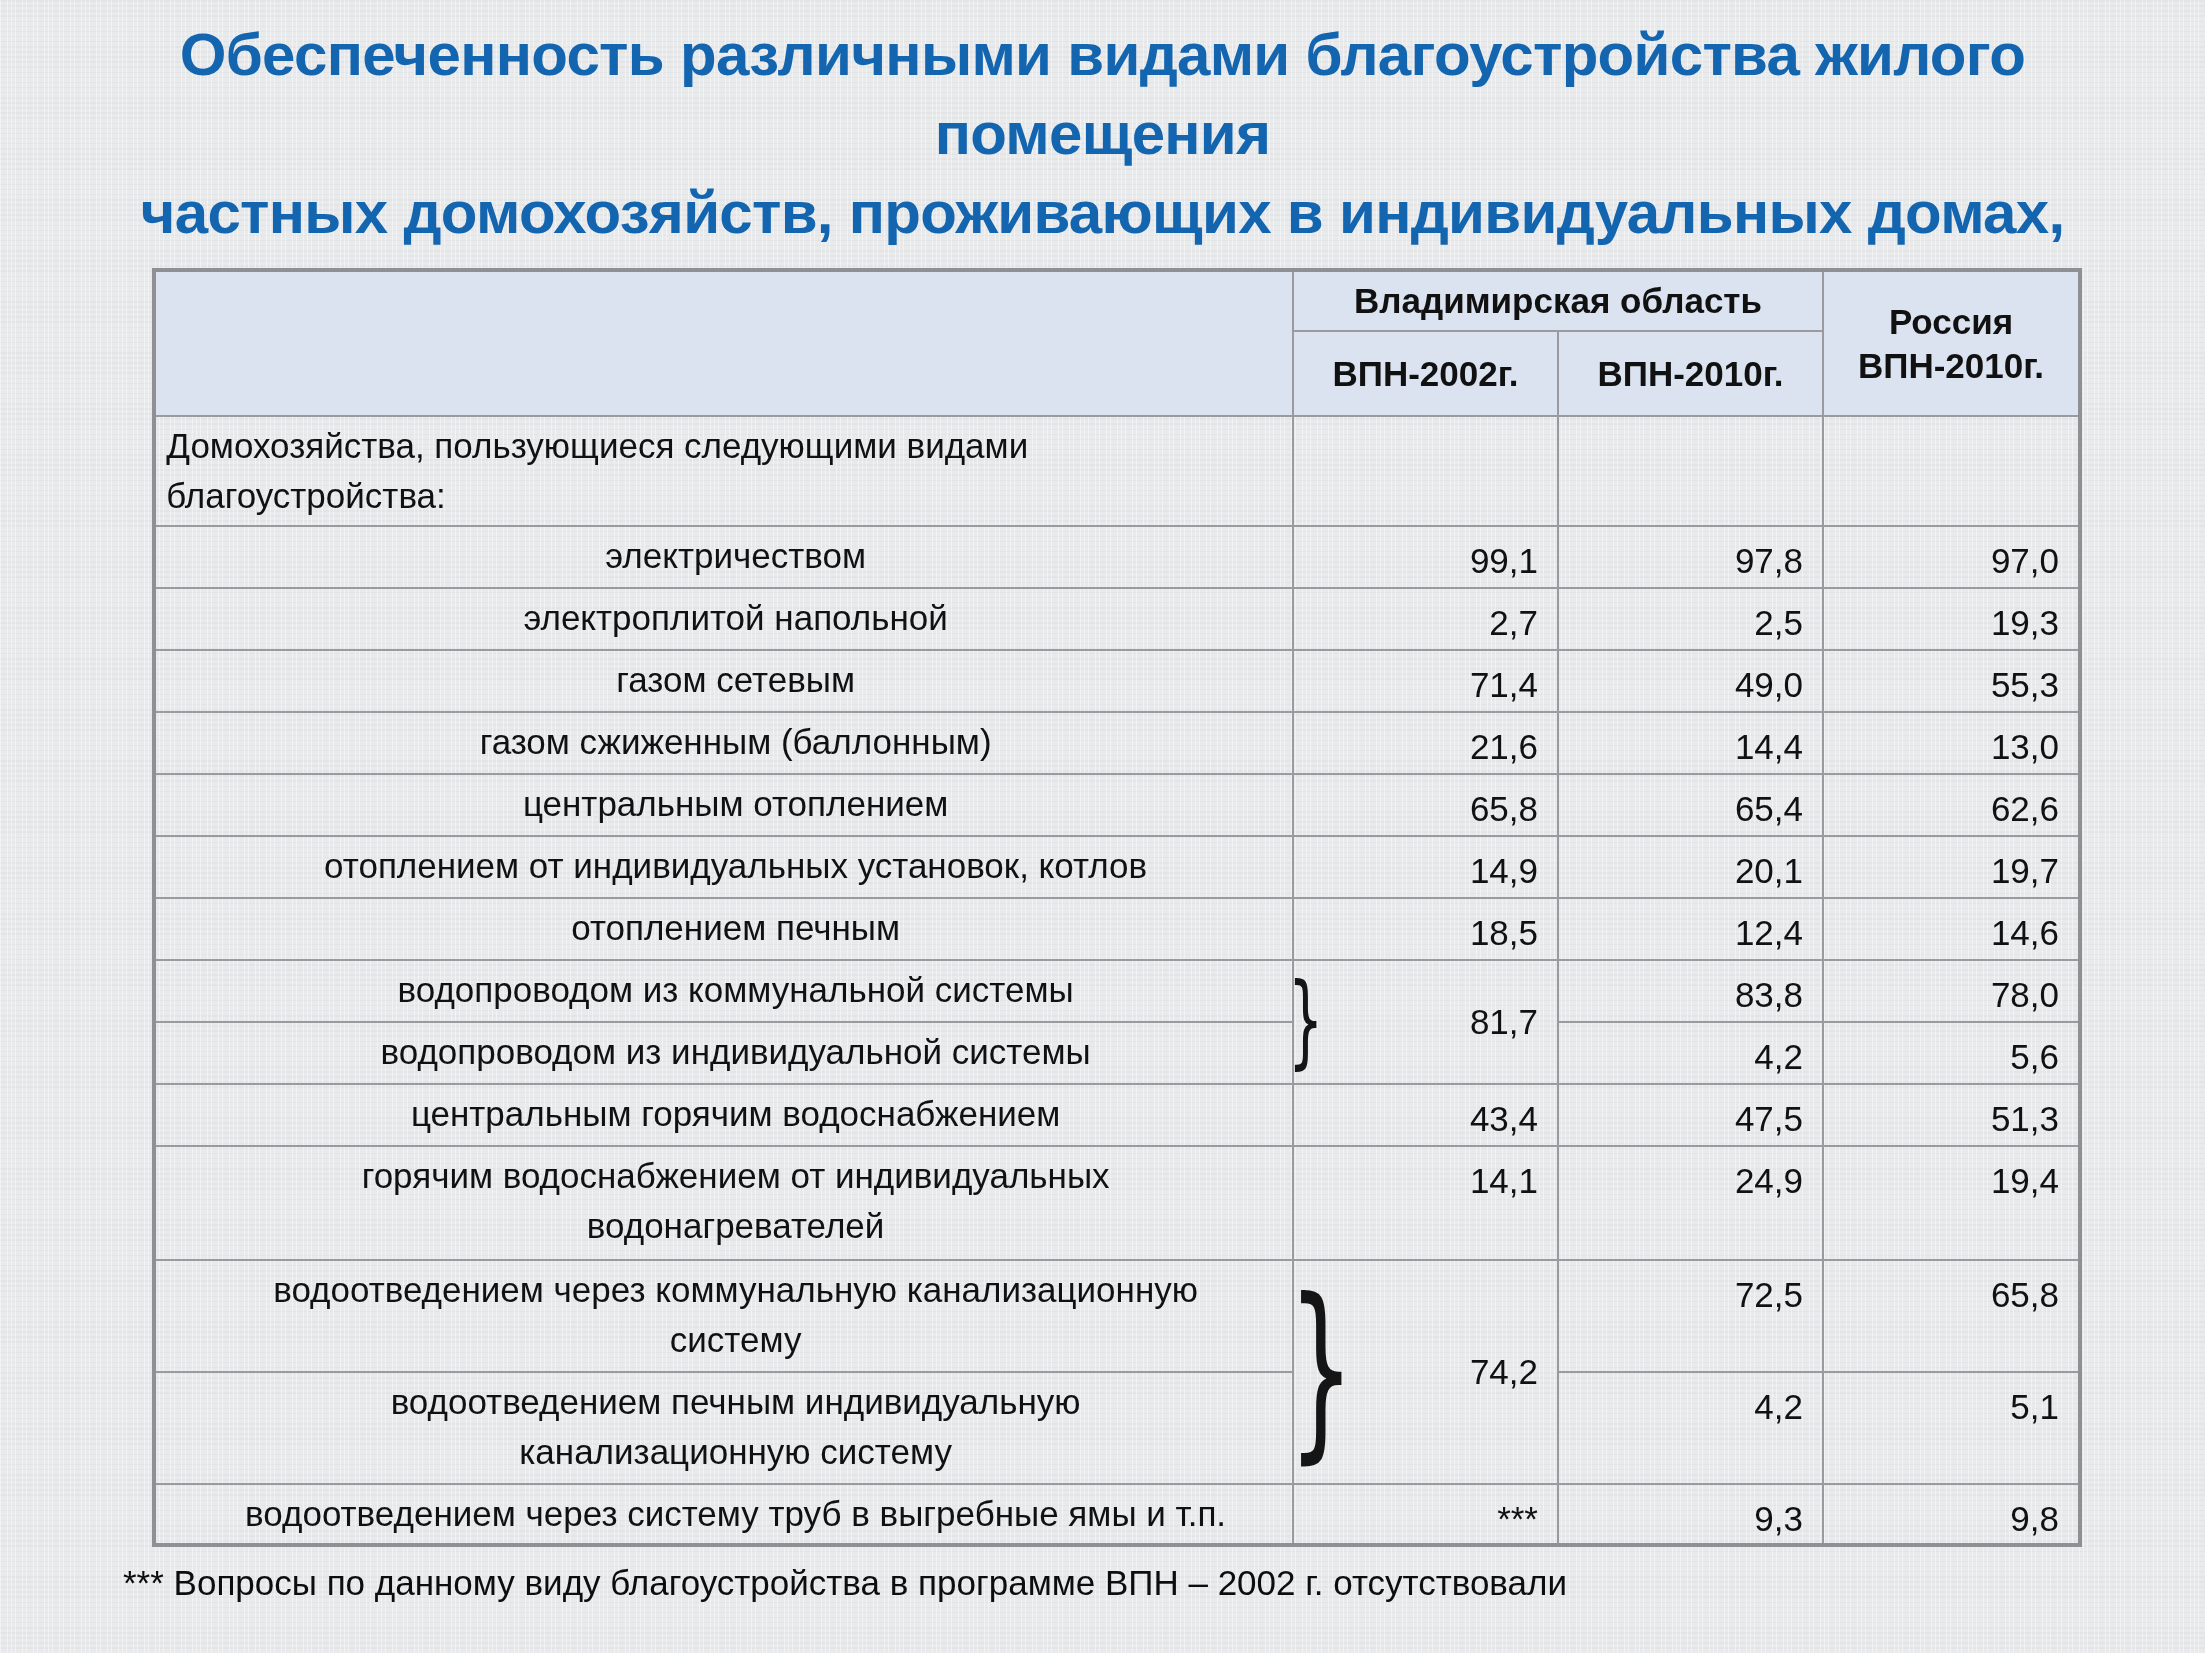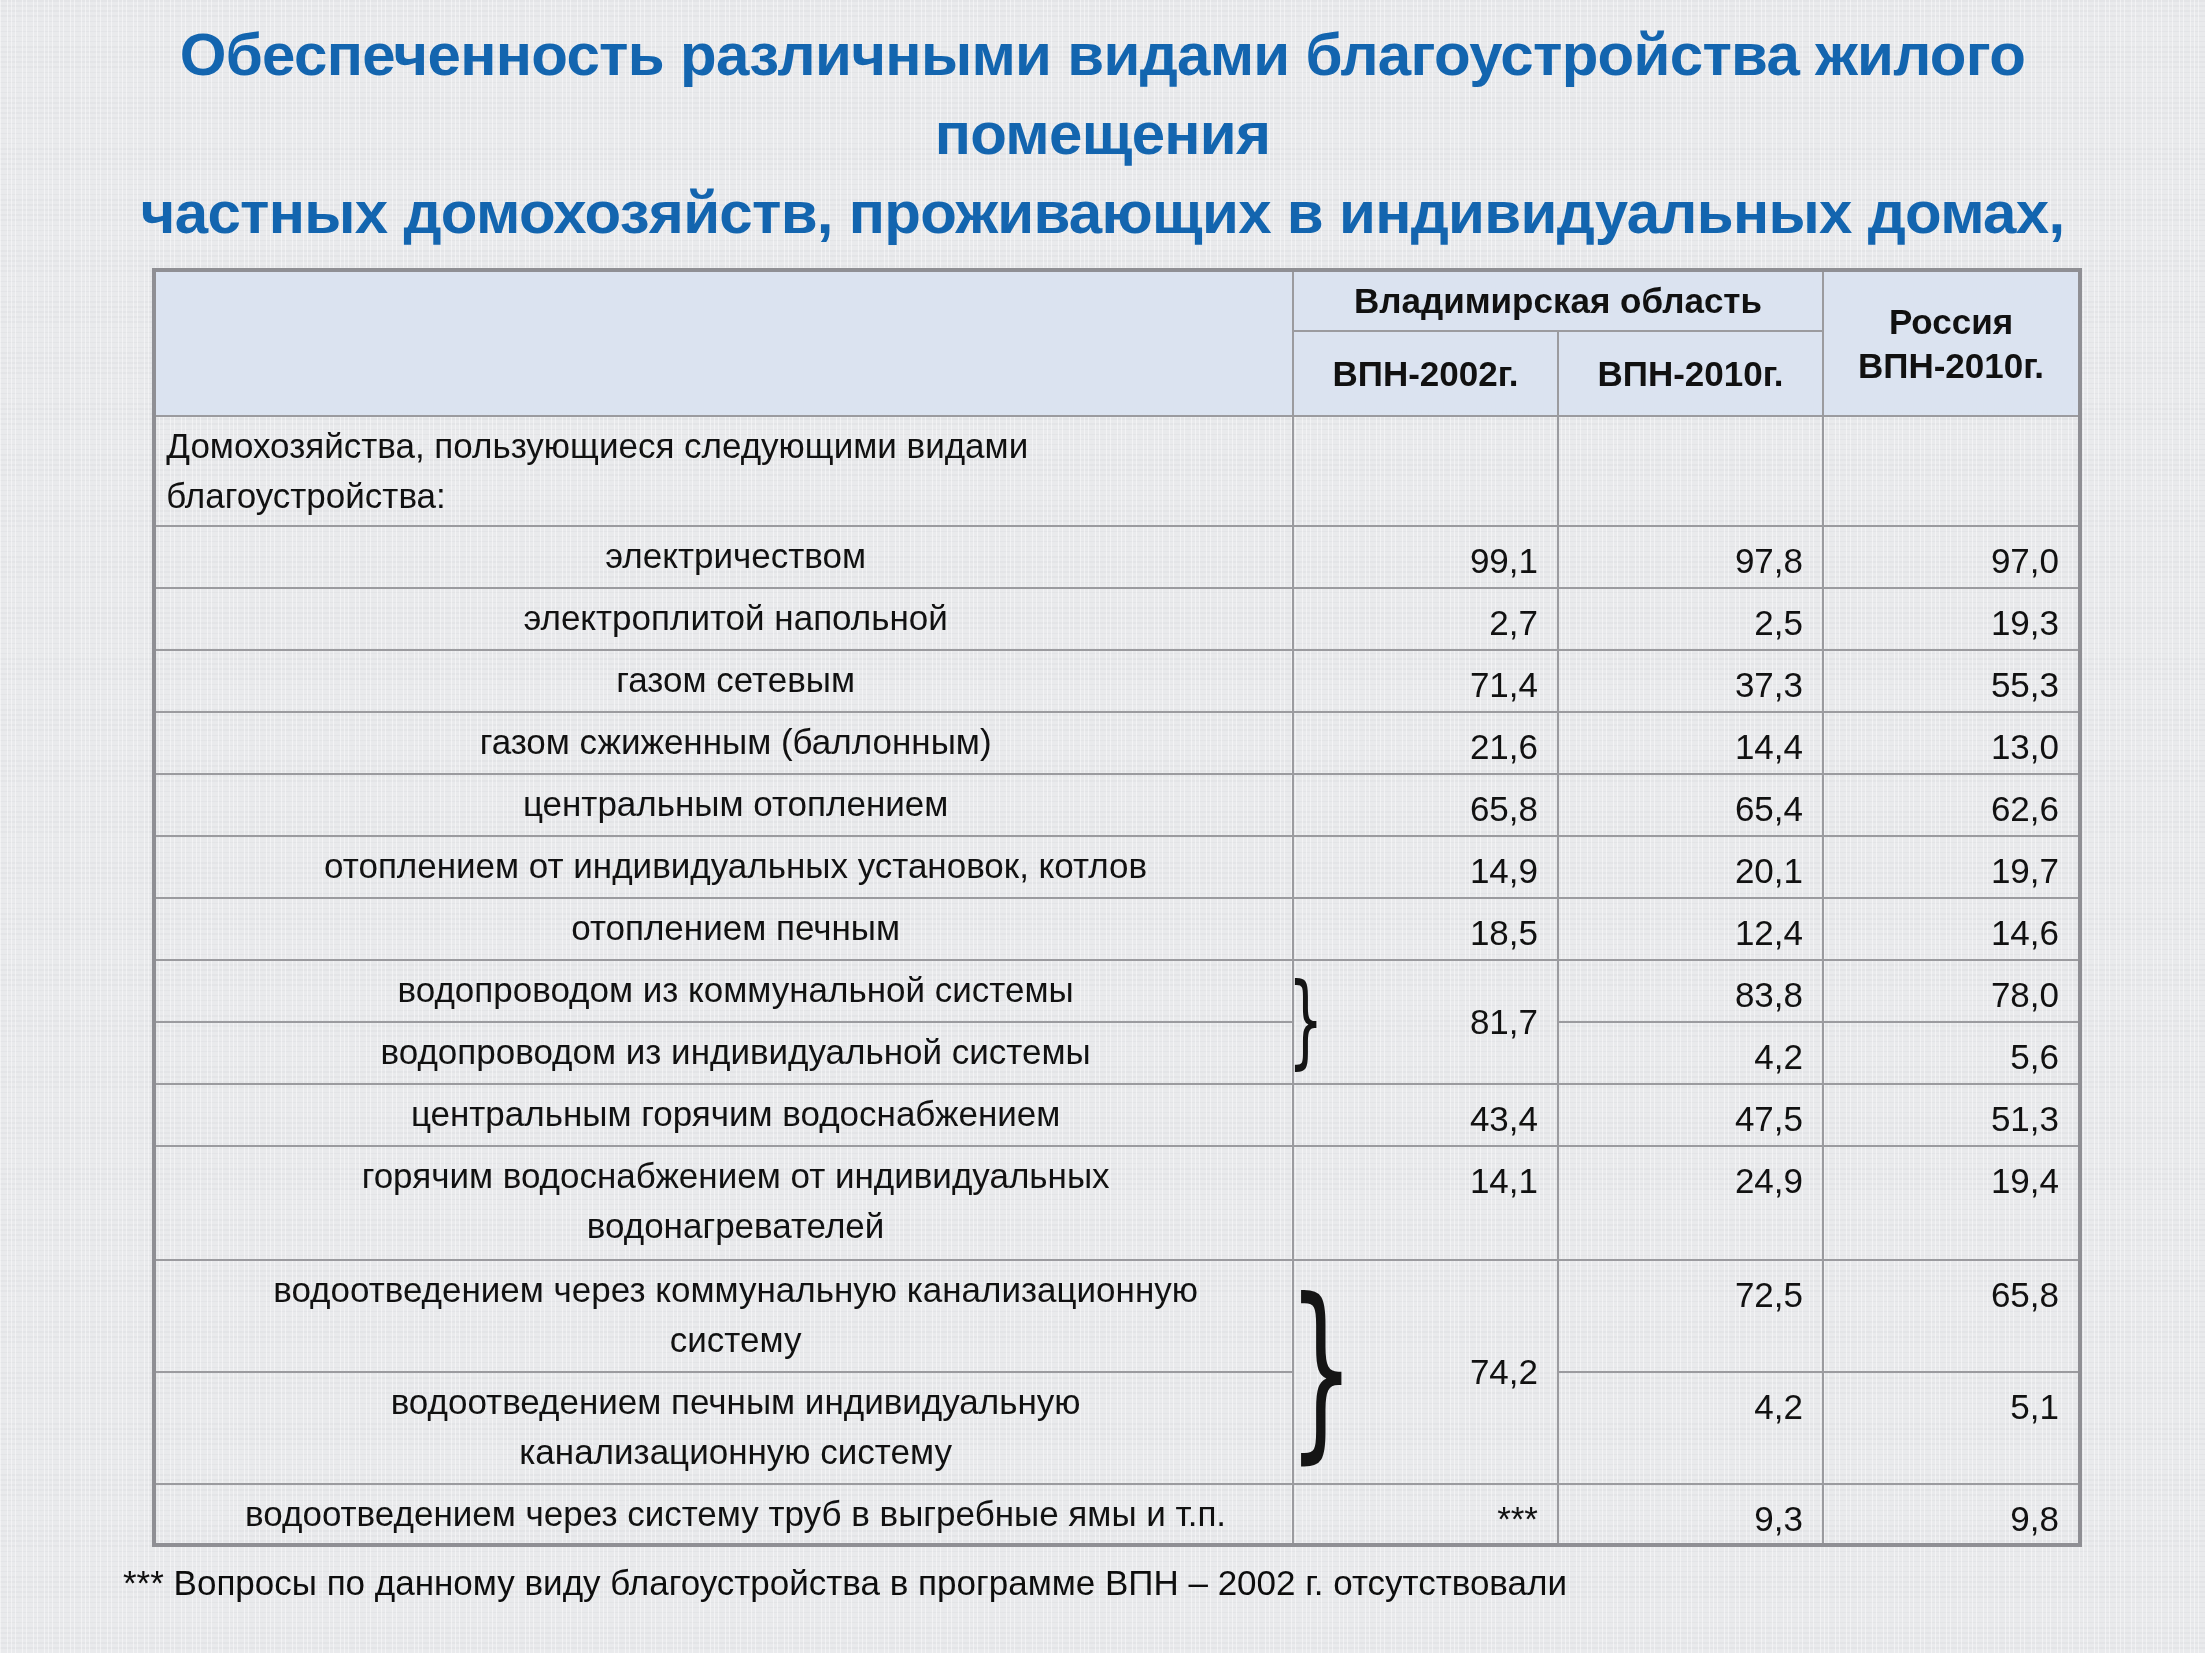--- a/index.html
+++ b/index.html
@@ -152,21 +152,21 @@
       <tr class="rs">
         <td class="lbl">электроплитой напольной</td>
         <td class="val">2,7</td>
         <td class="val">2,5</td>
         <td class="val">19,3</td>
       </tr>
 
       <tr class="rs">
         <td class="lbl">газом сетевым</td>
         <td class="val">71,4</td>
-        <td class="val">37,3</td>
+        <td class="val">49,0</td>
         <td class="val">55,3</td>
       </tr>
 
       <tr class="rs">
         <td class="lbl">газом сжиженным (баллонным)</td>
         <td class="val">21,6</td>
         <td class="val">14,4</td>
         <td class="val">13,0</td>
       </tr>
 

